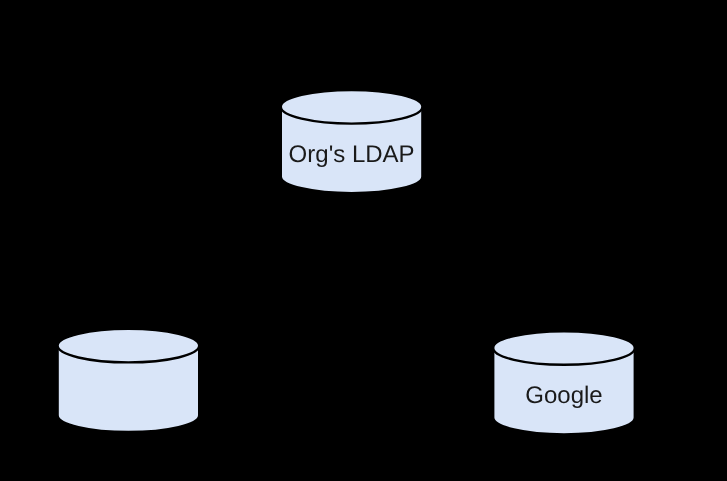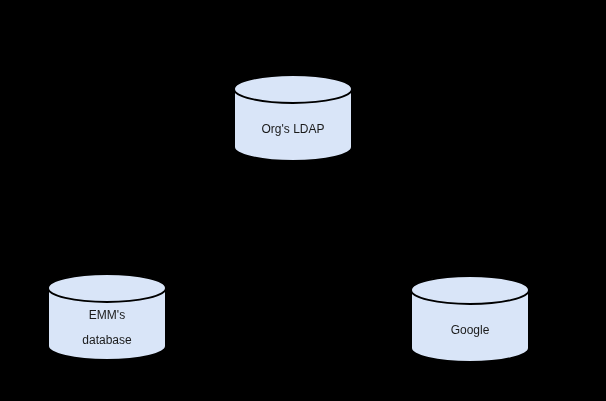--- a/index.html
+++ b/index.html
@@ -44,21 +44,21 @@
     left: 4px;
     right: 4px;
     top: 29px;
     bottom: 7px;
     display: flex;
     flex-direction: column;
     align-items: center;
     justify-content: center;
     text-align: center;
     color: var(--label-text, #1a1a1a);
-    font-size: 12px;
+    font-size: 20px;
     line-height: 25px;
     white-space: nowrap;
   }
 </style>
 </head>
 <body>
 
 <div class="canvas">
 
   <div class="node node-ldap">
@@ -69,24 +69,20 @@
     <div class="label">
       <span>Org's LDAP</span>
     </div>
   </div>
 
   <div class="node node-emm">
     <svg viewBox="0 0 120 88" width="120" height="88">
       <path class="cyl-shape" d="M1,15 L1,73 A59,14 0 0 0 119,73 L119,15 A59,14 0 0 0 1,15 Z"></path>
       <ellipse class="cyl-shape" cx="60" cy="15" rx="59" ry="14"></ellipse>
     </svg>
-    <div class="label">
-      <span>EMM's</span>
-      <span>database</span>
-    </div>
   </div>
 
   <div class="node node-google">
     <svg viewBox="0 0 120 88" width="120" height="88">
       <path class="cyl-shape" d="M1,15 L1,73 A59,14 0 0 0 119,73 L119,15 A59,14 0 0 0 1,15 Z"></path>
       <ellipse class="cyl-shape" cx="60" cy="15" rx="59" ry="14"></ellipse>
     </svg>
     <div class="label">
       <span>Google</span>
     </div>

